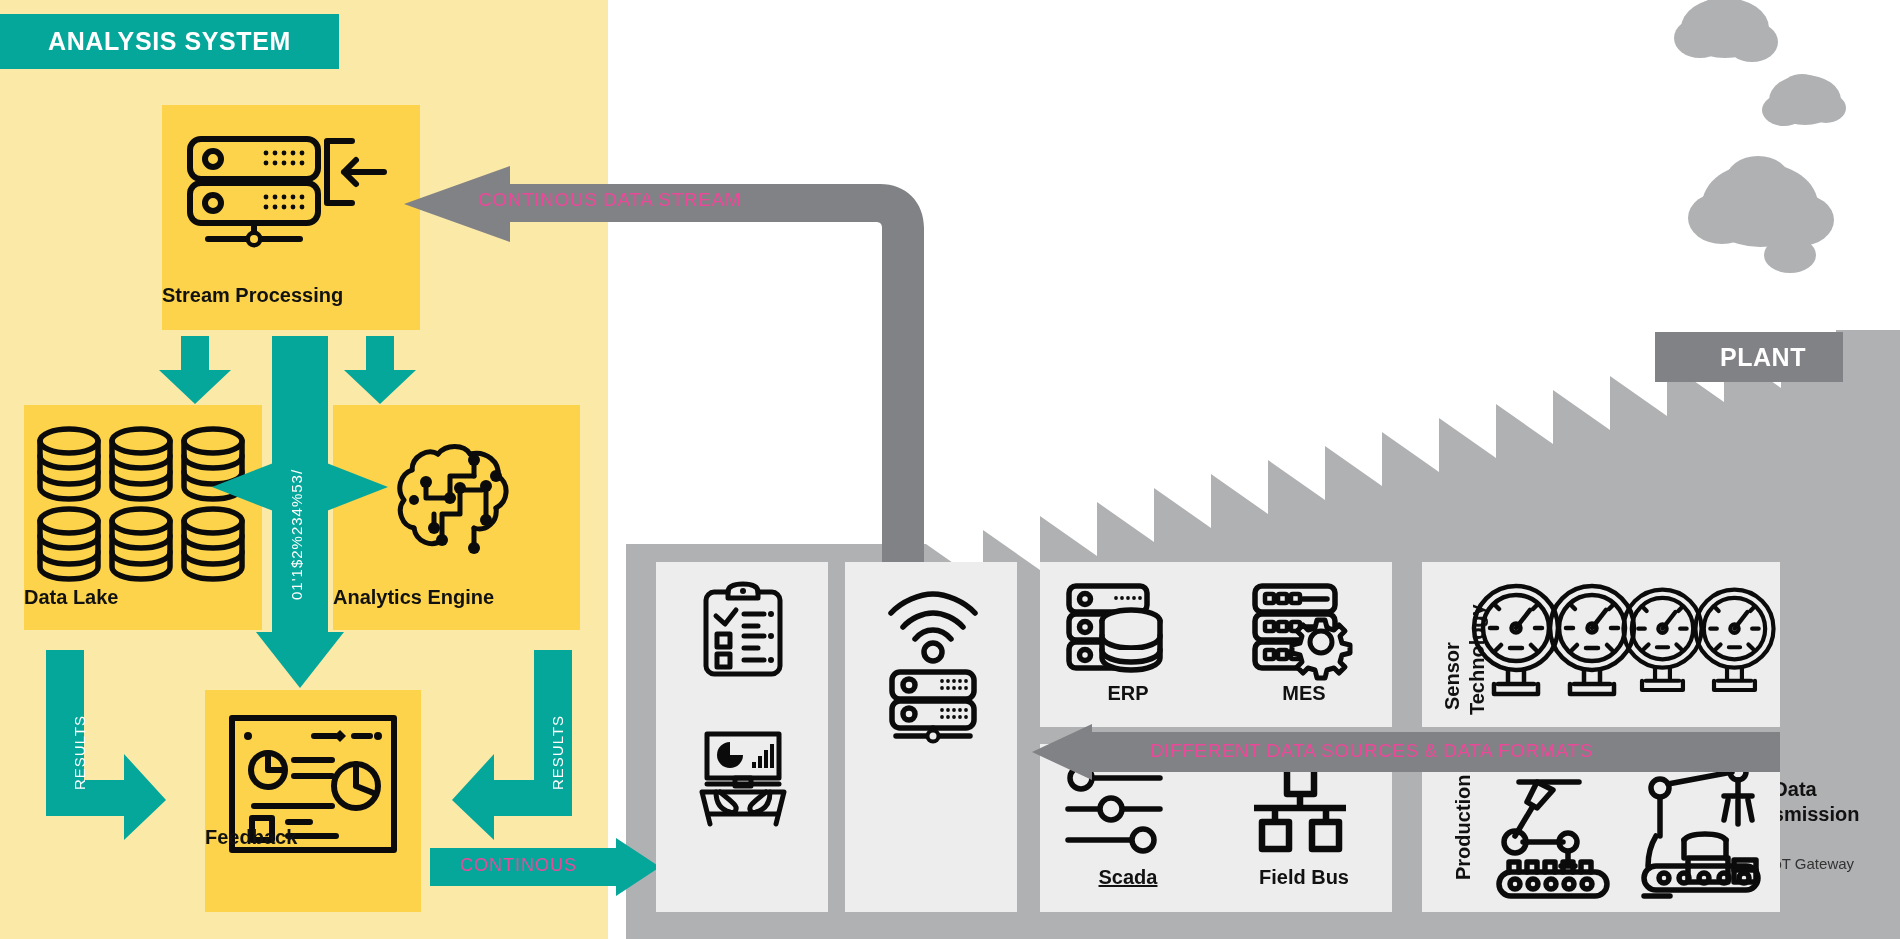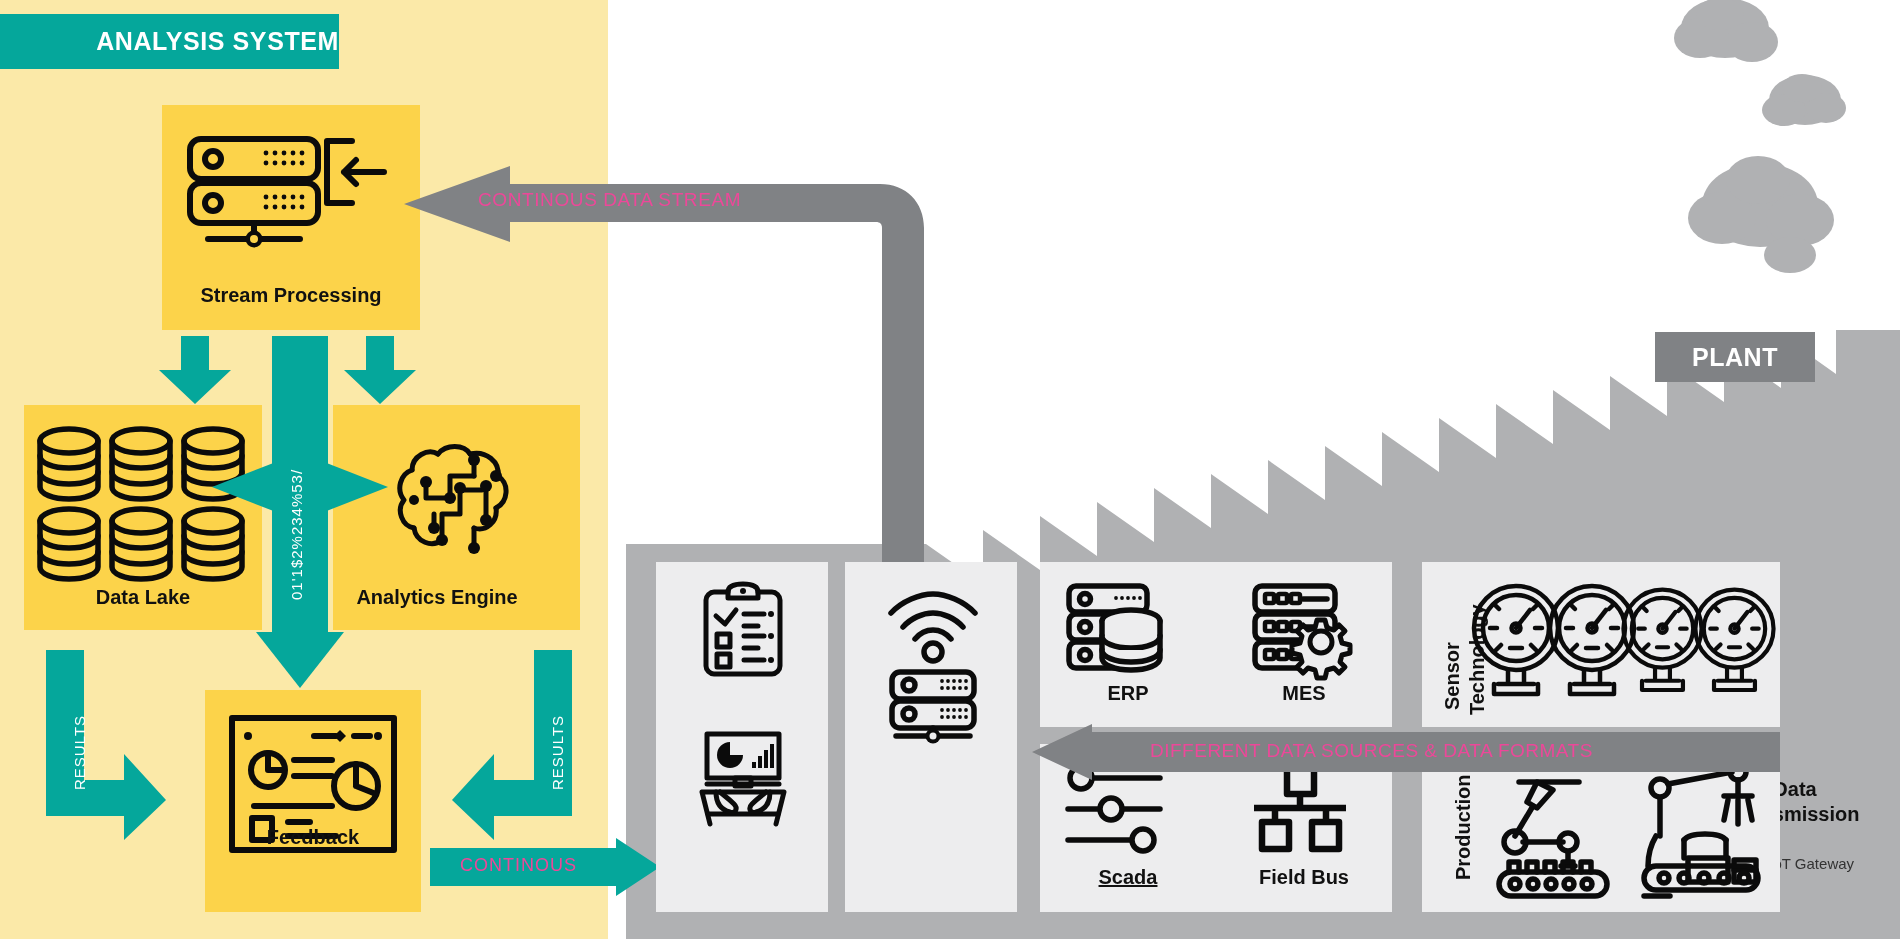--- a/index.html
+++ b/index.html
@@ -6,35 +6,35 @@
   body{
     font-family:"Liberation Sans", sans-serif;
     width:1900px;height:939px;position:relative;overflow:hidden;
   }
   .stage{position:absolute;left:0;top:0;width:1900px;height:939px;}
   .abs{position:absolute;}
 
   
   #analysis-panel{left:0;top:0;width:608px;height:939px;background:#fbe9a8;}
   #analysis-title{left:0;top:14px;width:339px;height:55px;background:#05a79b;
-    display:flex;align-items:center;justify-content:flex-end;}
+    display:flex;align-items:center;justify-content:center;}
   #analysis-title span{color:#ffffff;font-size:25px;font-weight:bold;letter-spacing:.6px;}
 
   .ybox{background:#fcd34a;position:absolute;}
-  .boxlabel{position:absolute;left:0;width:100%;text-align:center;
+  .boxlabel{position:absolute;left:0;width:100%;
     font-size:20px;font-weight:bold;color:#111;}
 
   .vlabel{position:absolute;color:#fff;font-size:15px;letter-spacing:1px;
     white-space:nowrap;transform-origin:0 0;}
 
   .hlabel{position:absolute;color:#ec4899;white-space:nowrap;}
 
   
   #plant-title{width:160px;height:50px;background:#808285;left:1655px;top:332px;
-    display:flex;align-items:center;justify-content:center;}
+    display:flex;align-items:center;justify-content:center;padding-left:28px;}
   #plant-title span{color:#fff;font-weight:bold;font-size:25px;letter-spacing:.5px;}
 
   .plantcard{position:absolute;background:#ededee;}
   .cardlabel{position:absolute;width:100%;text-align:center;font-weight:bold;
     font-size:20px;color:#111;}
   .sublabel{position:absolute;width:100%;text-align:center;font-size:15px;color:#333;}
   .sidelabel{position:absolute;font-weight:bold;font-size:20px;color:#111;
     transform:rotate(-90deg);transform-origin:0 0;white-space:nowrap;}
 
   svg{display:block;overflow:visible;}

